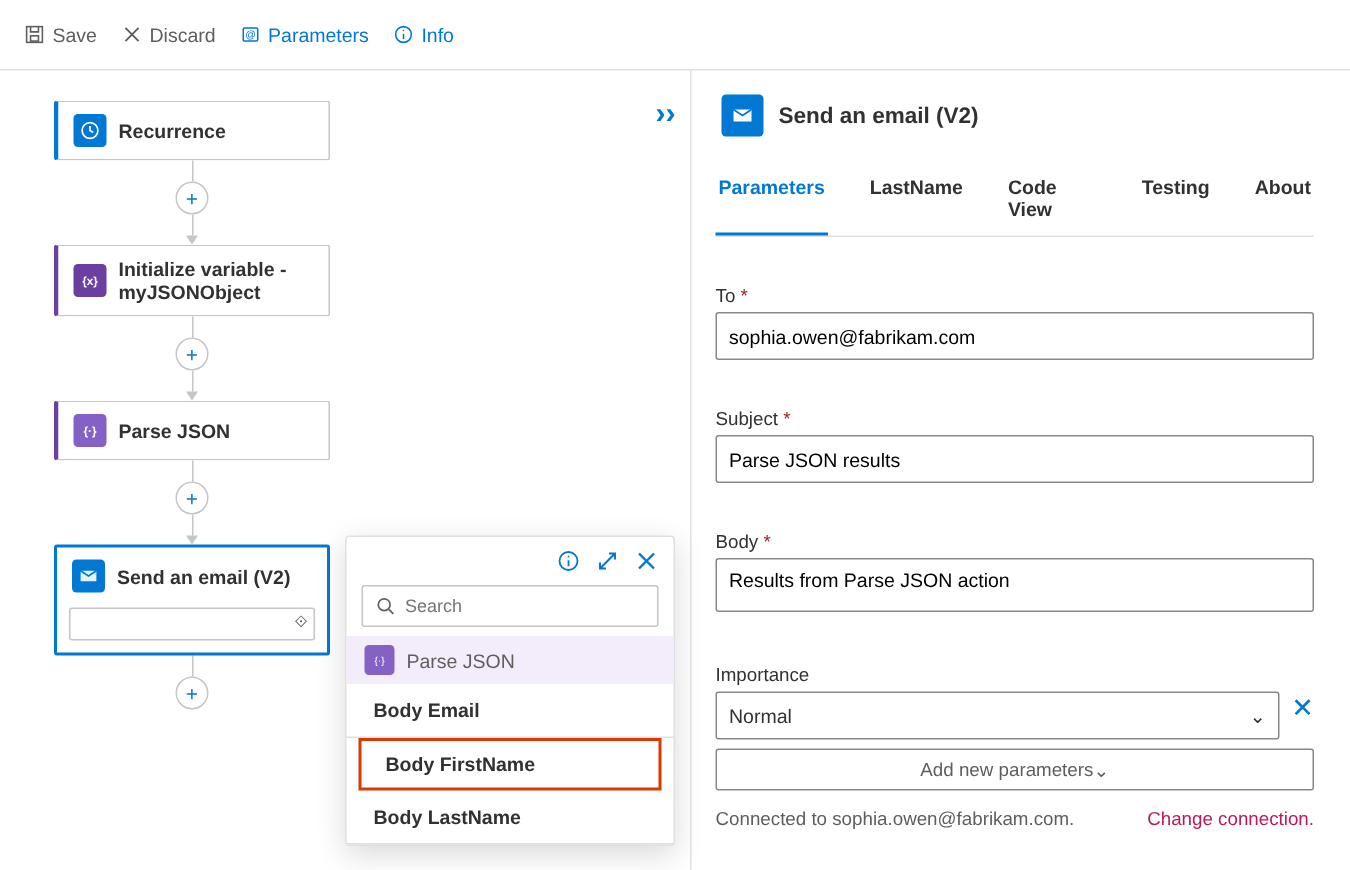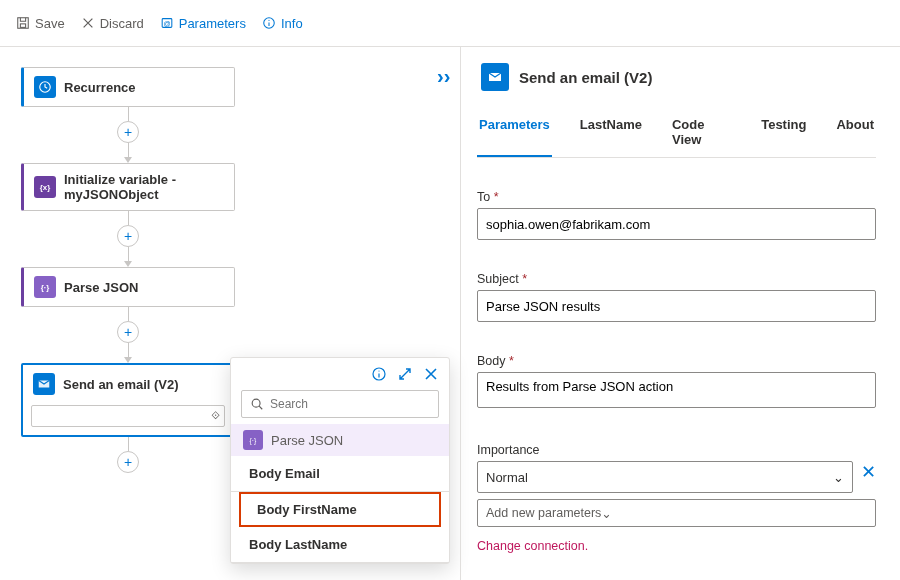--- a/index.html
+++ b/index.html
@@ -9,21 +9,21 @@
     .toolbar { display: flex; align-items: center; height: 47px; padding: 0 10px; border-bottom: 1px solid #e1dfdd; gap: 4px; }
     .toolbar-btn { display: flex; align-items: center; gap: 5px; padding: 4px 6px; border: none; background: transparent; color: #605e5c; font-size: 13px; cursor: pointer; }
     .toolbar-btn.accent { color: #0078d4; }
     .toolbar-btn svg { width: 14px; height: 14px; }
 
     .main { display: flex; height: 544px; }
 
     
     .canvas { width: 460px; position: relative; padding-top: 20px; }
     .flow-col { display: flex; flex-direction: column; align-items: center; width: 220px; margin-left: 18px; }
-    .node { width: 214px; background: #fff; border: 1px solid #c8c6c4; border-radius: 2px; position: relative; border-left: 3px solid; }
+    .node { width: 184px; background: #fff; border: 1px solid #c8c6c4; border-radius: 2px; position: relative; border-left: 3px solid; }
     .node-head { display: flex; align-items: center; gap: 8px; padding: 8px 10px; font-size: 13px; font-weight: 600; color: #323130; }
     .node-icon { width: 22px; height: 22px; border-radius: 3px; display: flex; align-items: center; justify-content: center; flex-shrink: 0; }
     .node-icon svg { width: 14px; height: 14px; fill: #fff; }
     .node-body { padding: 2px 8px 8px 8px; }
     .node-slot { height: 22px; border: 1px solid #c8c6c4; border-radius: 2px; position: relative; }
     .dyn-glyph { position: absolute; right: 4px; top: 3px; font-size: 11px; color: #605e5c; }
 
     .arrow { display: flex; flex-direction: column; align-items: center; }
     .arrow-line { width: 1px; height: 14px; background: #c8c6c4; }
     .add-circle { width: 22px; height: 22px; border-radius: 50%; background: #fff; border: 1px solid #c8c6c4; display: flex; align-items: center; justify-content: center; color: #0078d4; font-size: 14px; cursor: pointer; }
@@ -59,21 +59,21 @@
     .tab { padding: 6px 2px 8px 2px; font-size: 13px; color: #323130; cursor: pointer; border-bottom: 2px solid transparent; font-weight: 600;}
     .tab.active { color: #0078d4; border-bottom-color: #0078d4; }
     .field { margin-bottom: 12px; margin-top: 32px; }
     .field-label { font-size: 12.5px; color: #323130; margin-bottom: 4px; display: block; }
     .req { color: #a4262c; }
     .field-input { width: 100%; height: 32px; border: 1px solid #8a8886; border-radius: 2px; padding: 0 8px; font-size: 13px; }
     textarea.field-input { height: 36px; padding: 6px 8px; resize: none; }
     .select-row { display: flex; gap: 8px; }
     .field-select { flex: 1; height: 32px; border: 1px solid #8a8886; border-radius: 2px; padding: 0 8px; font-size: 13px; display: flex; align-items: center; justify-content: space-between; cursor: pointer; }
     .del-x { color: #0078d4; font-size: 18px; cursor: pointer; }
-    .addparams { height: 28px; border: 1px solid #8a8886; border-radius: 2px; padding: 0 8px; color: #605e5c; display:flex;align-items:center;justify-content:flex-start; margin-top: 6px; font-size: 12.5px; cursor:pointer;}
+    .addparams { height: 28px; border: 1px solid #8a8886; border-radius: 2px; padding: 0 8px; color: #605e5c; display:flex;align-items:center;justify-content:center; margin-top: 6px; font-size: 12.5px; cursor:pointer;}
     .conn-row { display: flex; justify-content: space-between; align-items: center; margin-top: 10px; font-size: 12.5px; color: #605e5c; }
     .conn-row a { color: #be185d; text-decoration: none; }
   </style>
 </head>
 <body>
 
 <div class="toolbar">
   <button class="toolbar-btn">
     <svg viewBox="0 0 16 16" fill="none" stroke="#605e5c" stroke-width="1.2">
         <rect x="2" y="2" width="12" height="12"></rect>
@@ -258,16 +258,17 @@
           <span>⌄</span>
         </div>
         <span class="del-x">✕</span>
       </div>
       <div class="addparams">
         <span>Add new parameters</span>
         <span>⌄</span>
       </div>
     </div>
     <div class="conn-row">
+      <span>Connected to sophia.owen@fabrikam.com.</span>
       <a href="#">Change connection.</a>
     </div>
   </div>
 </div>
 
 </body></html>

